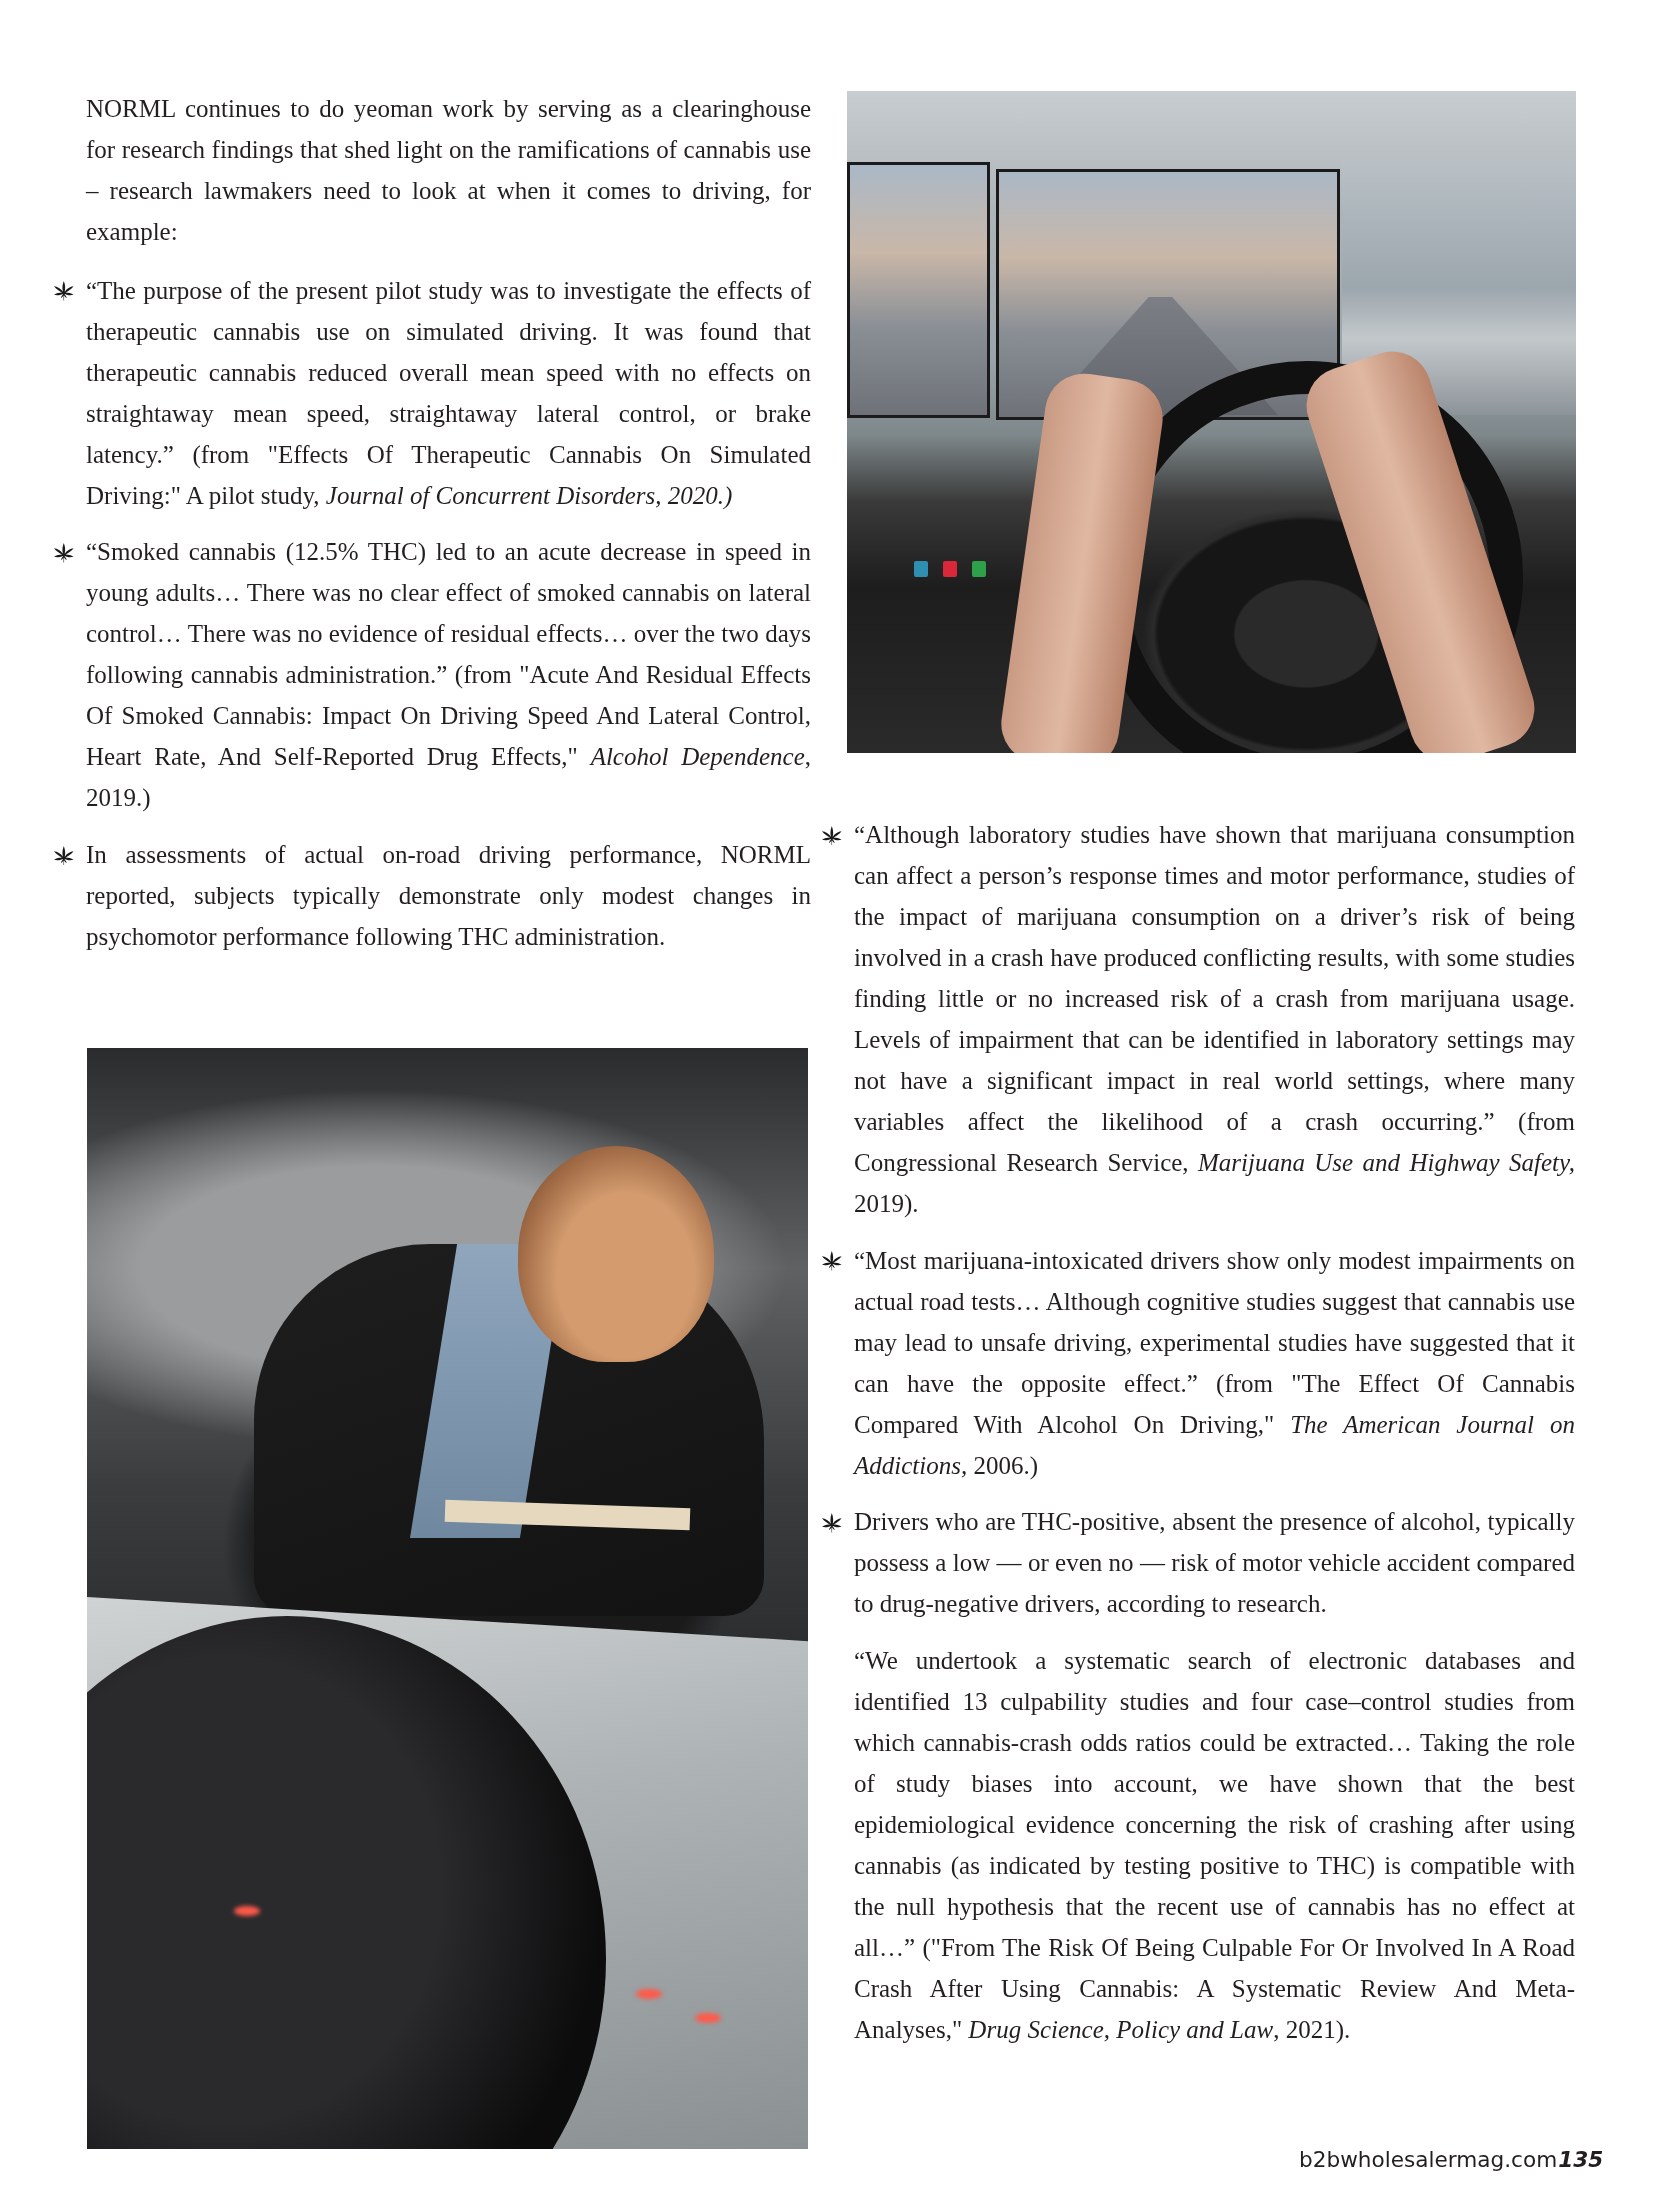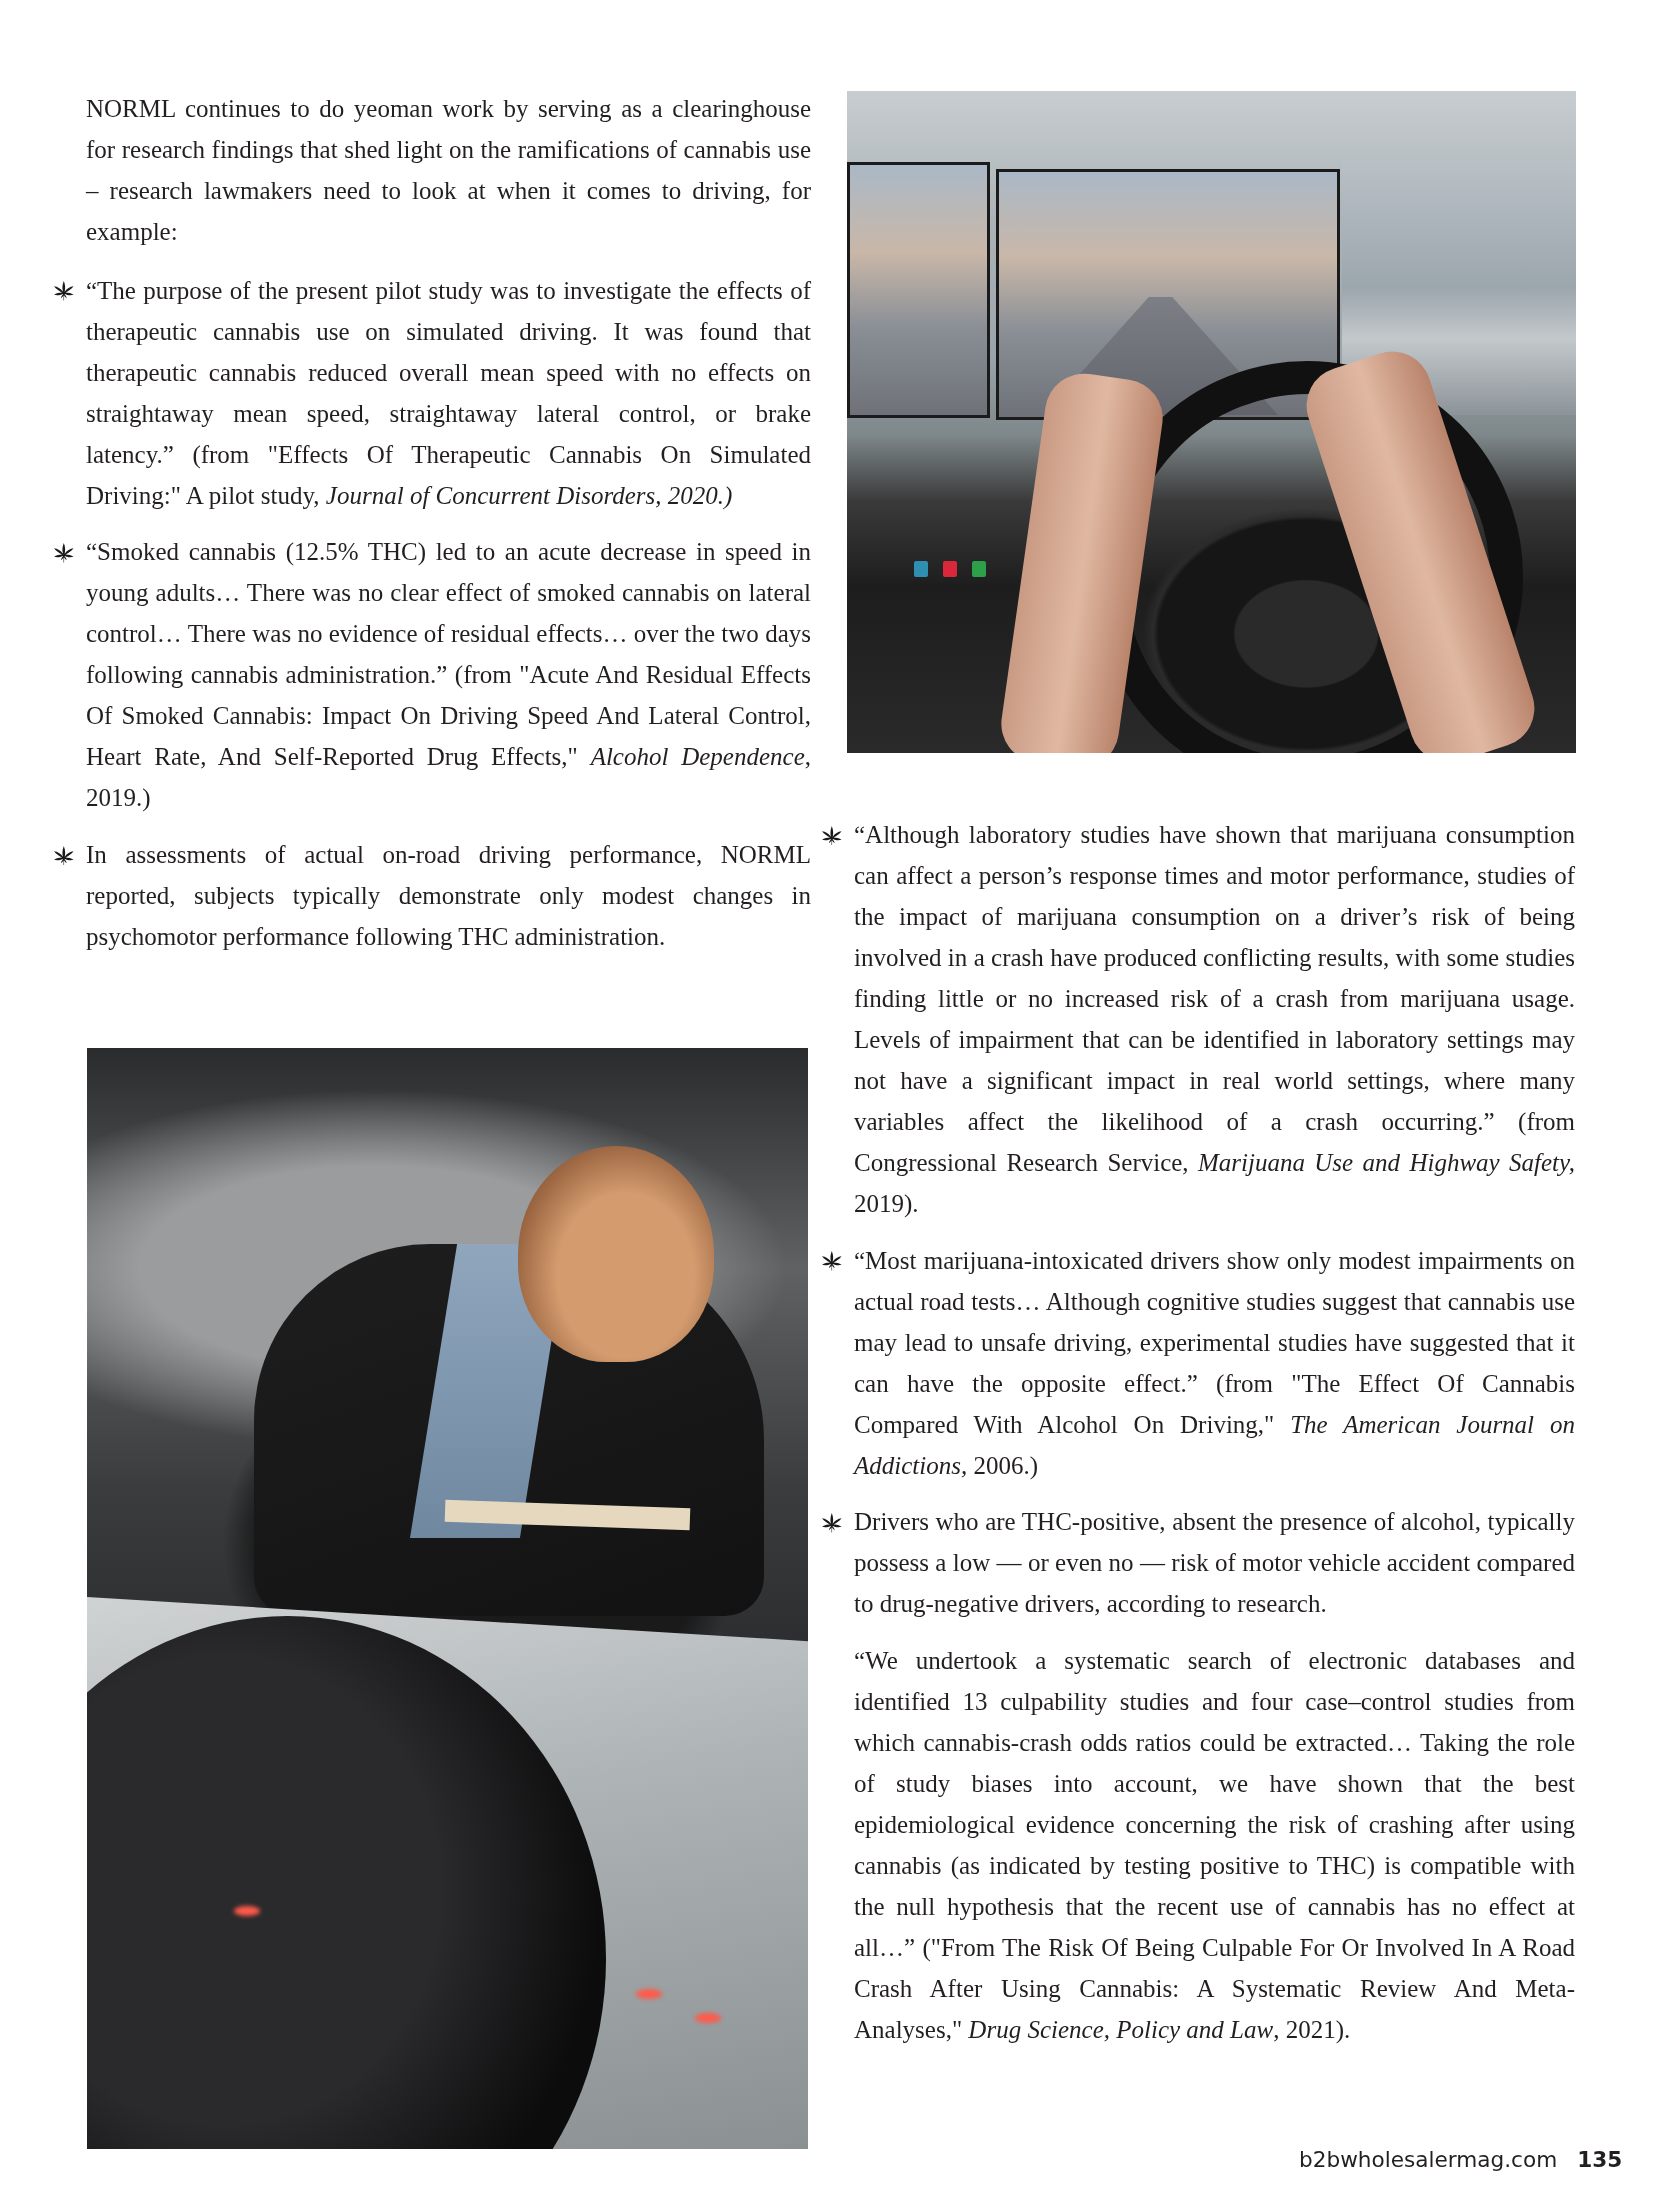--- a/index.html
+++ b/index.html
@@ -43,21 +43,21 @@
     background: radial-gradient(ellipse at 40% 40%, #2a2a2c 0 40%, #0c0c0d 70%); }
   .off-body { position: absolute; left: 167px; top: 196px; width: 510px; height: 372px; border-radius: 176px 196px 39px 39px;
     background: linear-gradient(160deg,#1e1e1f,#121212); }
   .off-shirt { position: absolute; left: 323px; top: 196px; width: 157px; height: 294px; background: linear-gradient(180deg,#8fa6bd,#6f88a0); clip-path: polygon(30% 0,100% 0,70% 100%,0 100%); }
   .off-head { position: absolute; left: 431px; top: 98px; width: 196px; height: 216px; border-radius: 50% 50% 45% 45%;
     background: radial-gradient(ellipse at 55% 60%, #d39b6e 0 45%, #a06a45 70%, #5a3b26 100%); }
   .off-paper { position: absolute; left: 358px; top: 456px; width: 245px; height: 21.6px; background: #e6d8bf; transform: rotate(2deg); }
   .off-light { position: absolute; width: 25.5px; height: 9.8px; border-radius: 50%; background: #ff5a4a; filter: blur(2px); }
   .footer { position: absolute; left: 1299px; top: 2147px; font-family: "DejaVu Sans", "Liberation Sans", sans-serif;
             font-size: 21.6px; color: #231f20; white-space: nowrap; }
-  .footer .pg { font-weight: bold; margin-left: 20px; }
+  .footer .pg { font-weight: bold; margin-left: 1px; font-style: italic; }
 </style>
 </head>
 <body>
 
 <div class="page">
 
   <div class="col col-left">
     <p class="para lead">NORML continues to do yeoman work by serving as a clearinghouse for research findings that shed light on the ramifications of cannabis use – research lawmakers need to look at when it comes to driving, for example:</p>
 
     <p class="para">

